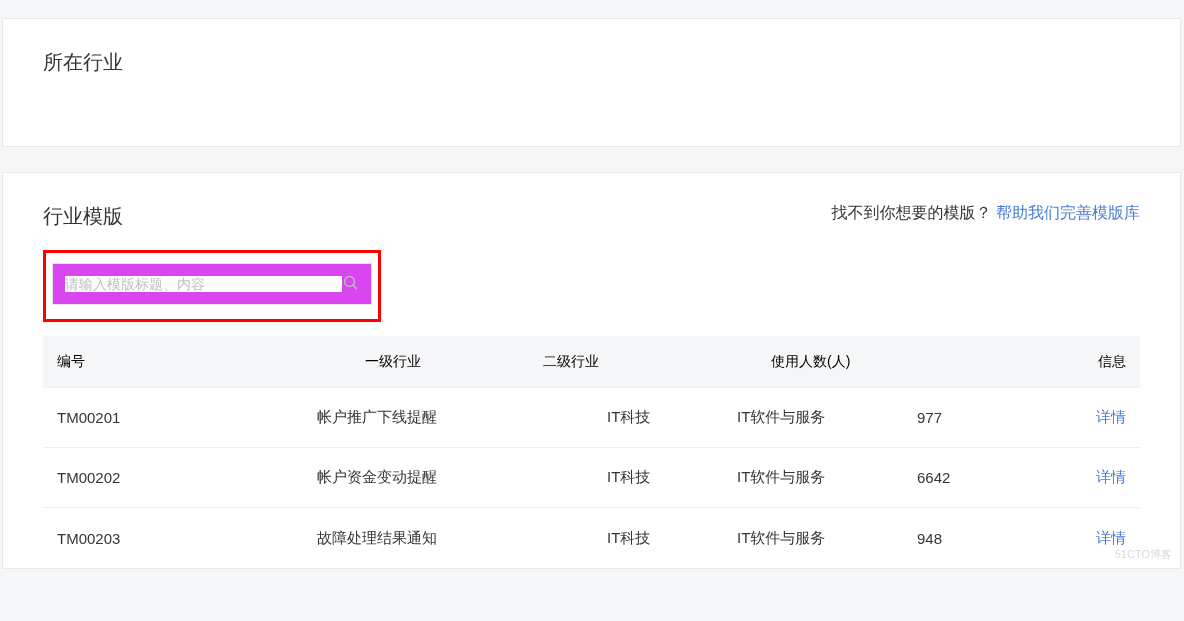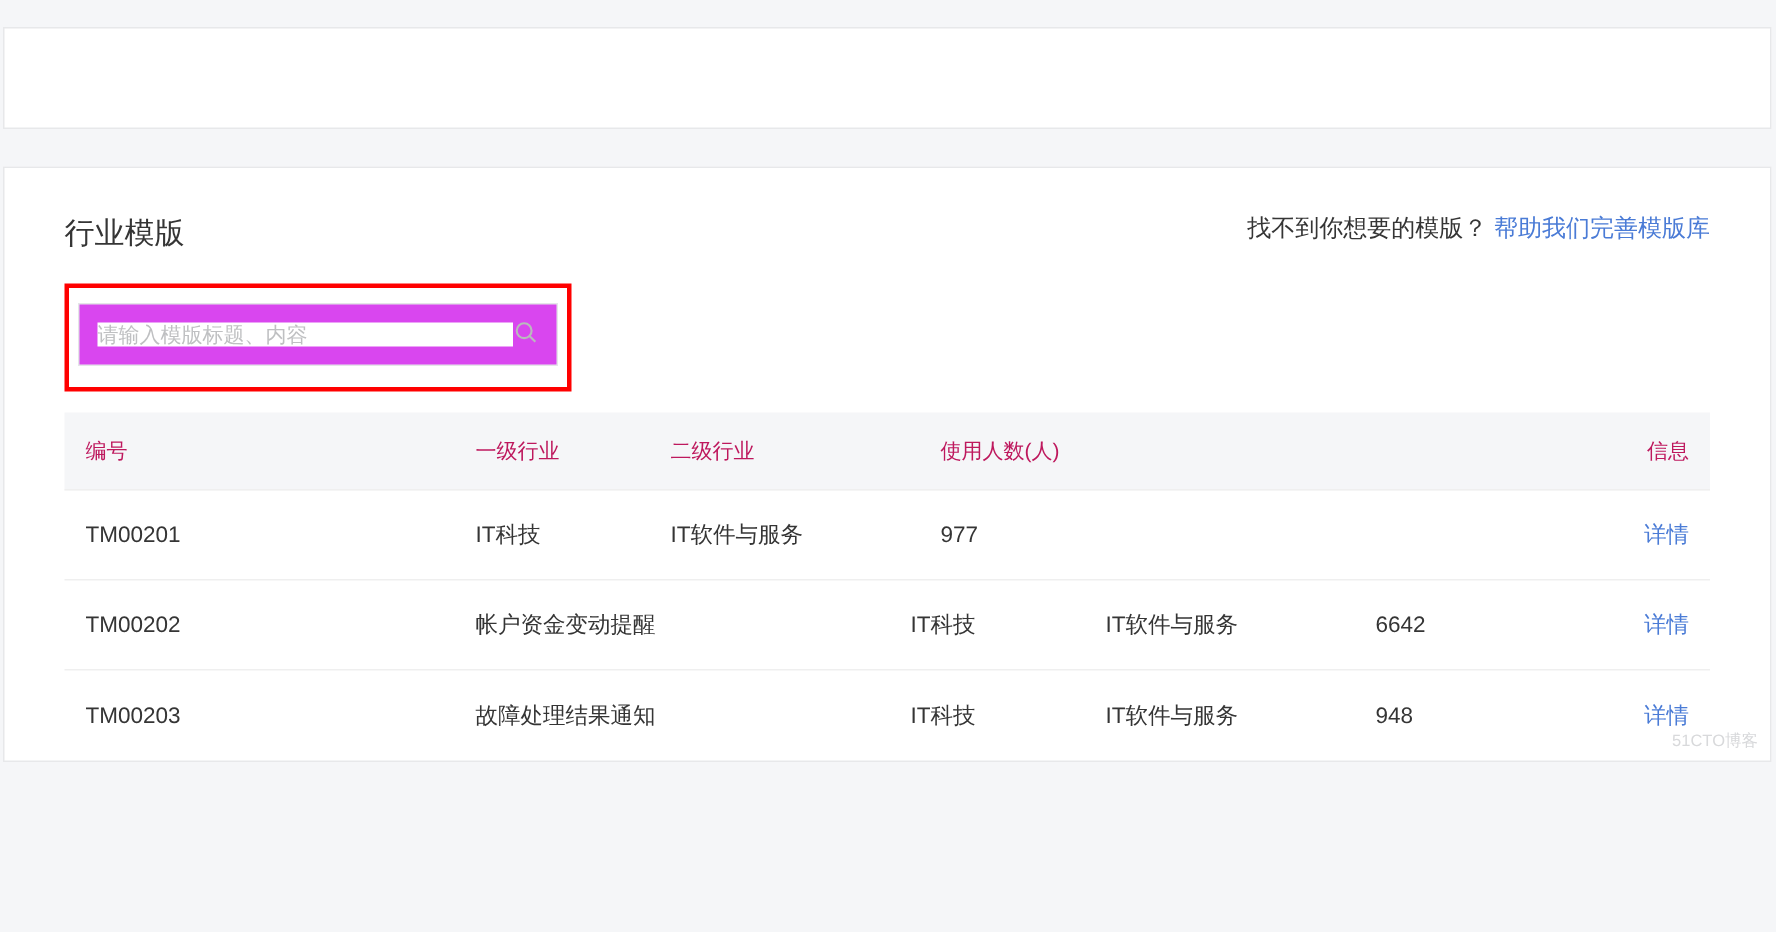--- a/index.html
+++ b/index.html
@@ -110,22 +110,23 @@
     .table { width: 100%; }
     .tr {
       display: flex;
       align-items: center;
       padding: 0 14px;
       border-bottom: 1px solid #efefef;
     }
     .thead {
       background: #f5f6f8;
       height: 52px;
-      color: #be185d;
-      font-size: 14px;
+      color: #000000;
+      font-size: 14px;
+      gap: 48px;
     }
     .tbody-row {
       height: 60px;
       color: #353535;
       font-size: 15px;
     }
     .col-id    { width: 260px; }
     .col-title { width: 290px; }
     .col-l1    { width: 130px; }
     .col-l2    { width: 180px; }
@@ -141,20 +142,21 @@
       bottom: 6px;
       font-size: 11px;
       color: #d8d9db;
       pointer-events: none;
     }
   </style>
 </head>
 <body>
 
 <div class="card">
+  <div class="section-title">所在行业</div>
 </div>
 
 <div class="card2">
   <div class="template-head-row">
     <div class="section-title" style="margin-bottom:0">行业模版</div>
     <div class="help-text">
       <span>找不到你想要的模版？</span>
       <span class="help-link">帮助我们完善模版库</span>
     </div>
   </div>
@@ -175,20 +177,21 @@
     <div class="tr thead">
       <div class="col-id">编号</div>
       <div class="col-l1">一级行业</div>
       <div class="col-l2">二级行业</div>
       <div class="col-count">使用人数(人)</div>
       <div class="col-info">信息</div>
     </div>
 
     <div class="tr tbody-row">
       <div class="col-id">TM00201</div>
+      <div class="col-title">帐户推广下线提醒</div>
       <div class="col-l1">IT科技</div>
       <div class="col-l2">IT软件与服务</div>
       <div class="col-count">977</div>
       <div class="col-info"><span class="detail-link">详情</span></div>
     </div>
 
     <div class="tr tbody-row">
       <div class="col-id">TM00202</div>
       <div class="col-title">帐户资金变动提醒</div>
       <div class="col-l1">IT科技</div>

